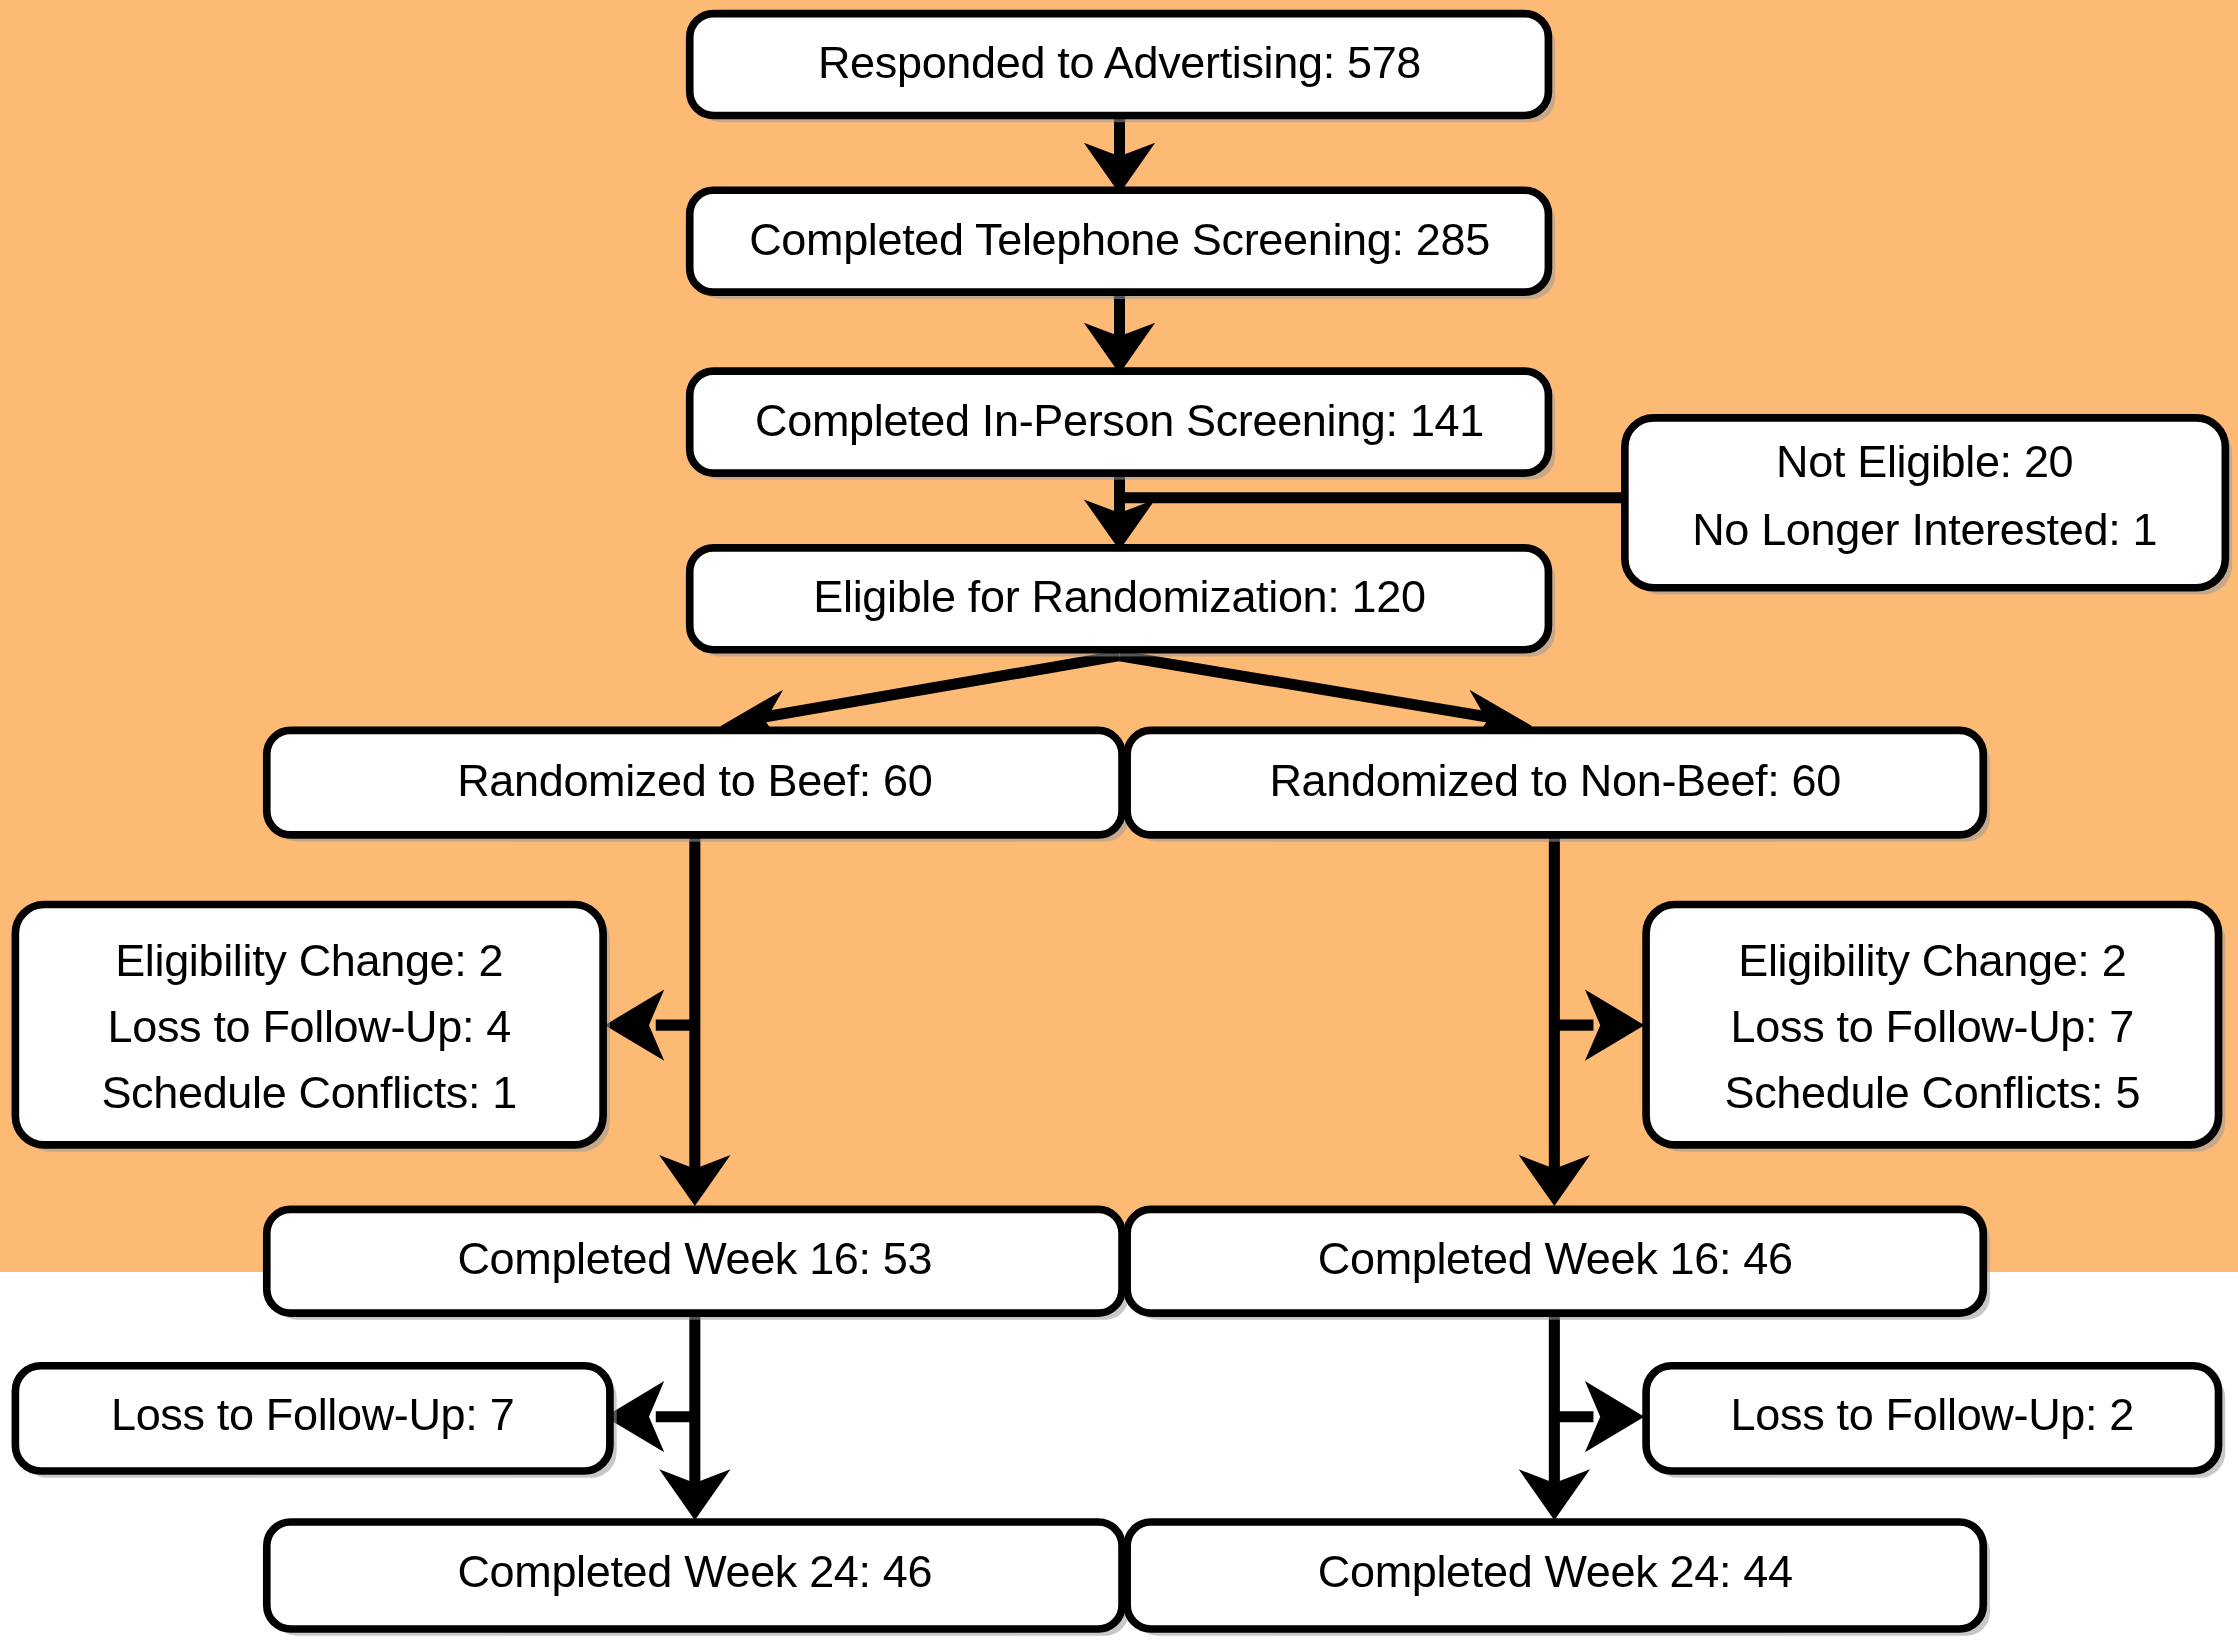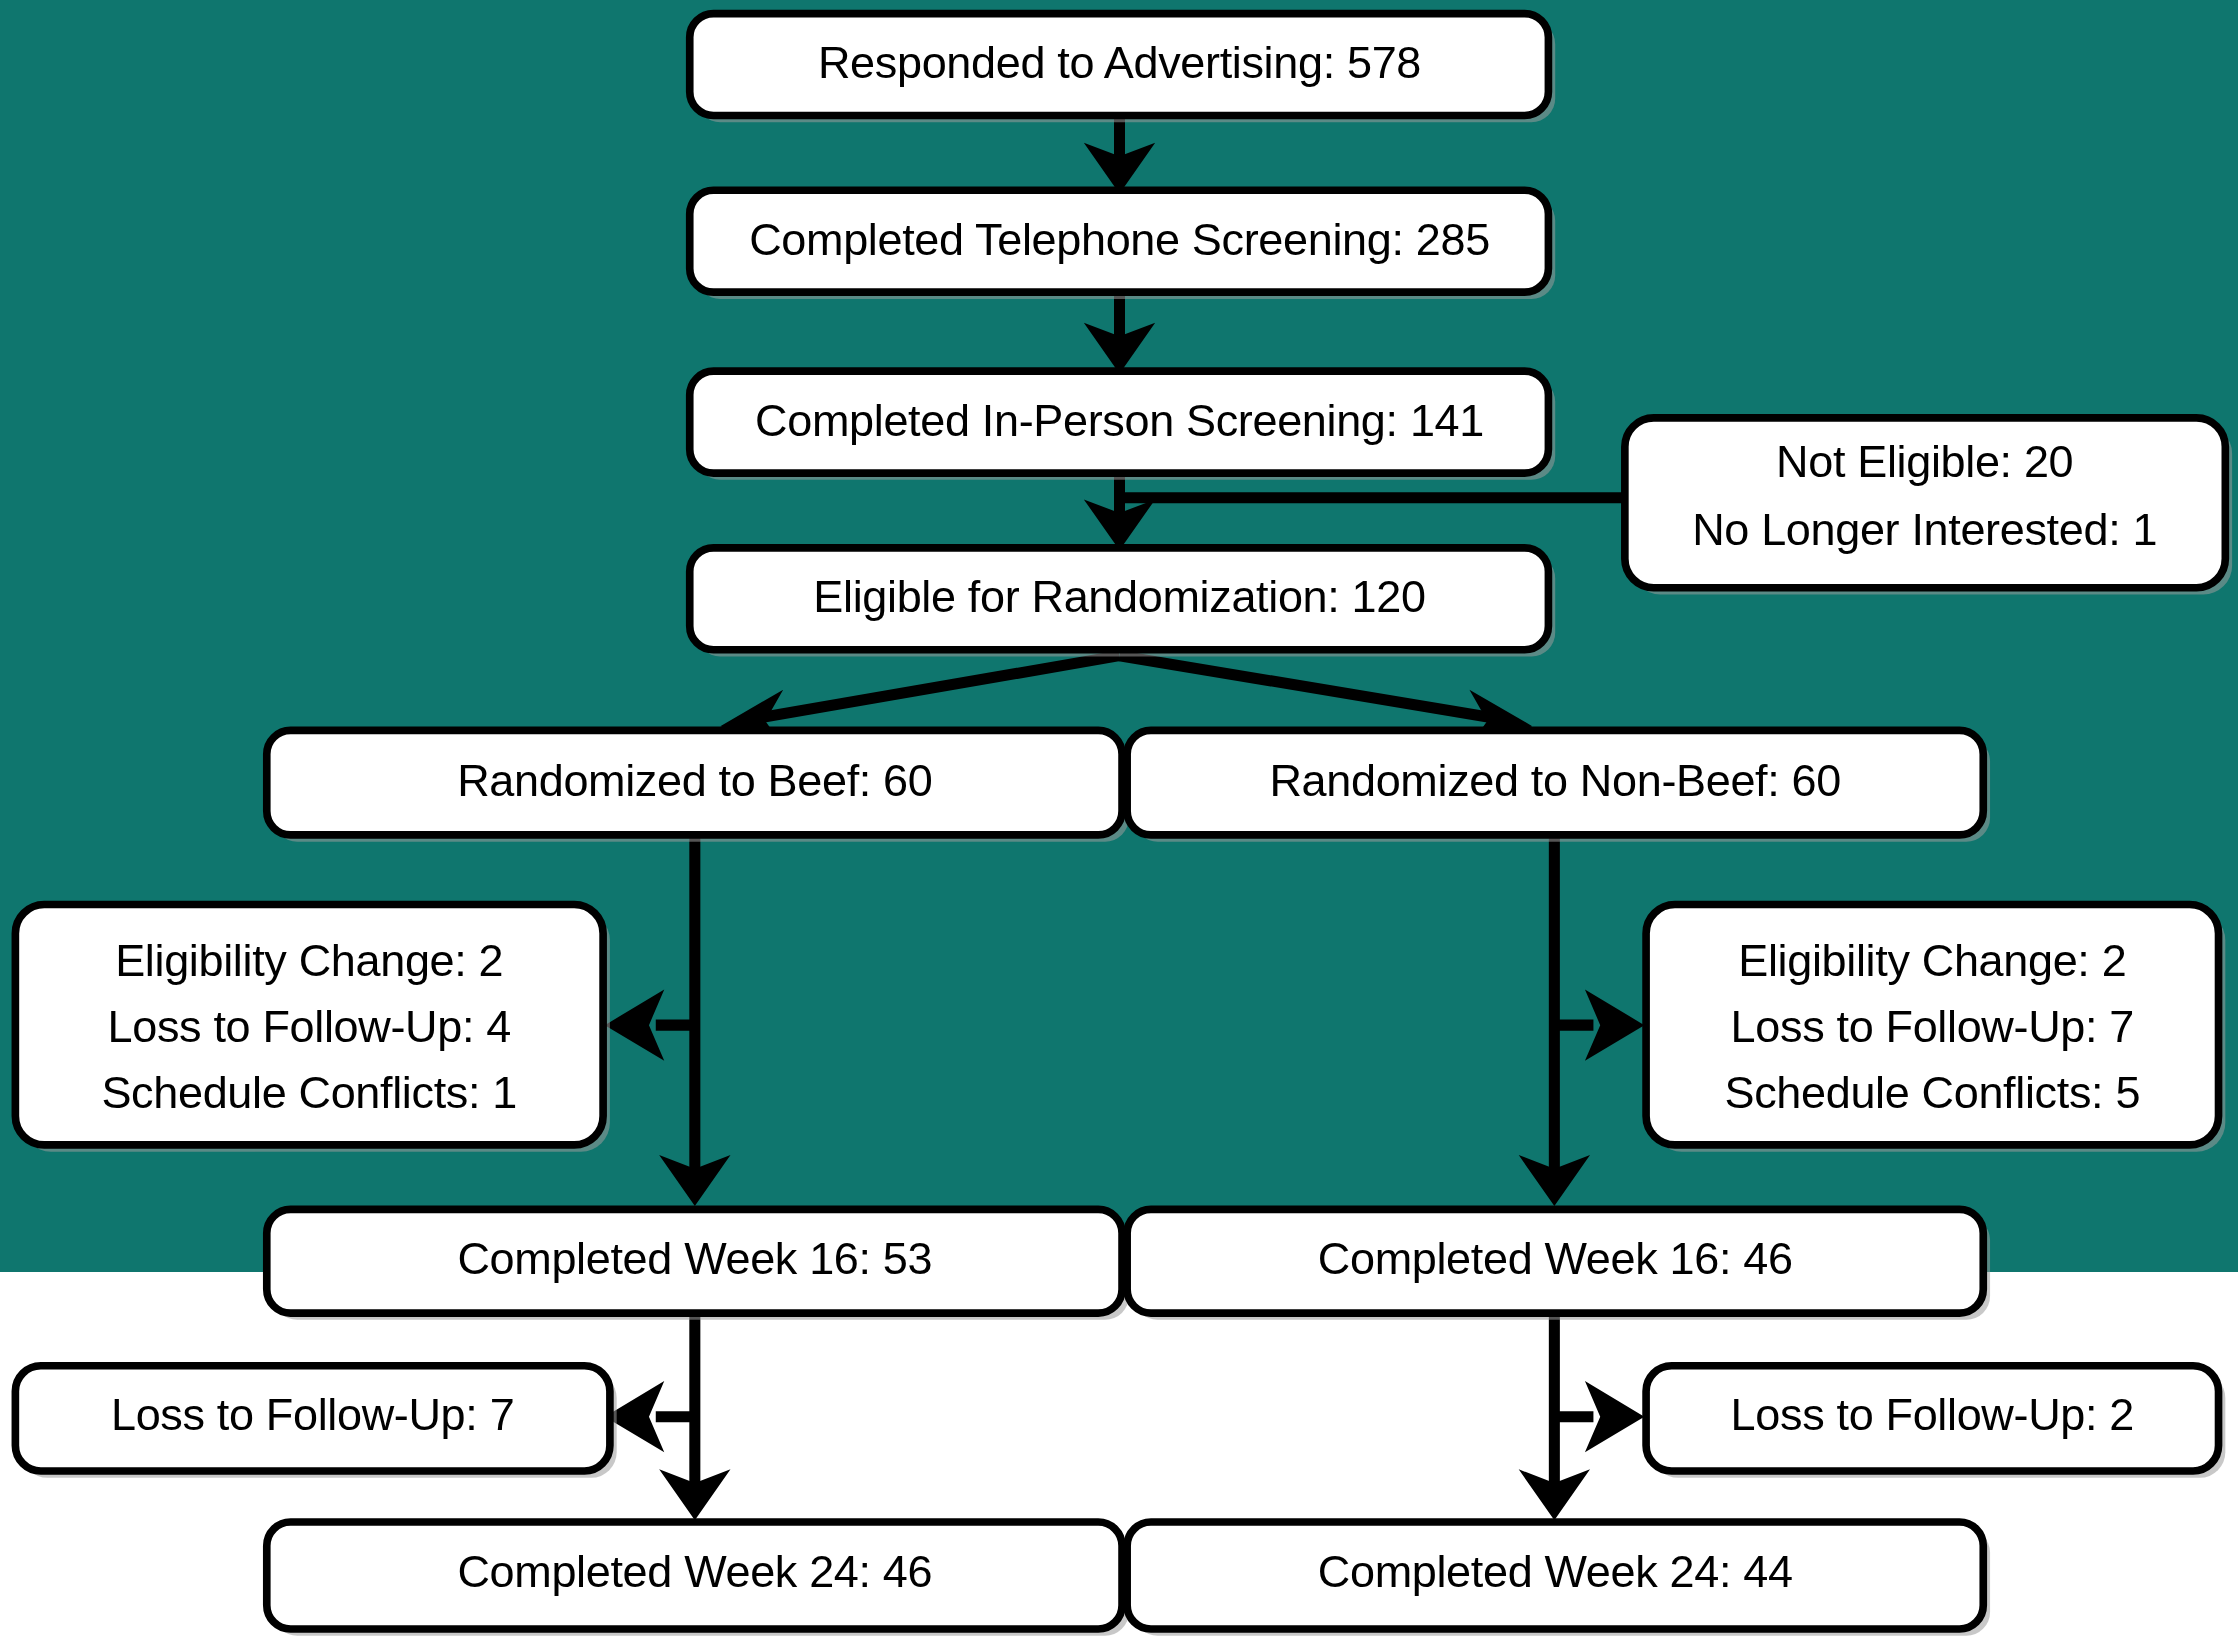--- a/index.html
+++ b/index.html
@@ -11,21 +11,21 @@
   body {
     width: 2239px;
     height: 1646px;
     overflow: hidden;
     font-family: "Liberation Sans", sans-serif;
   }
   #flow-root {
     position: relative;
     width: 2239px;
     height: 1272px;
-    background: #0f766e;
+    background: #fdba74;
   }
   svg.flow-svg {
     position: absolute;
     top: 0;
     left: 0;
     width: 2239px;
     height: 1646px;
     display: block;
   }
   .node-box {

